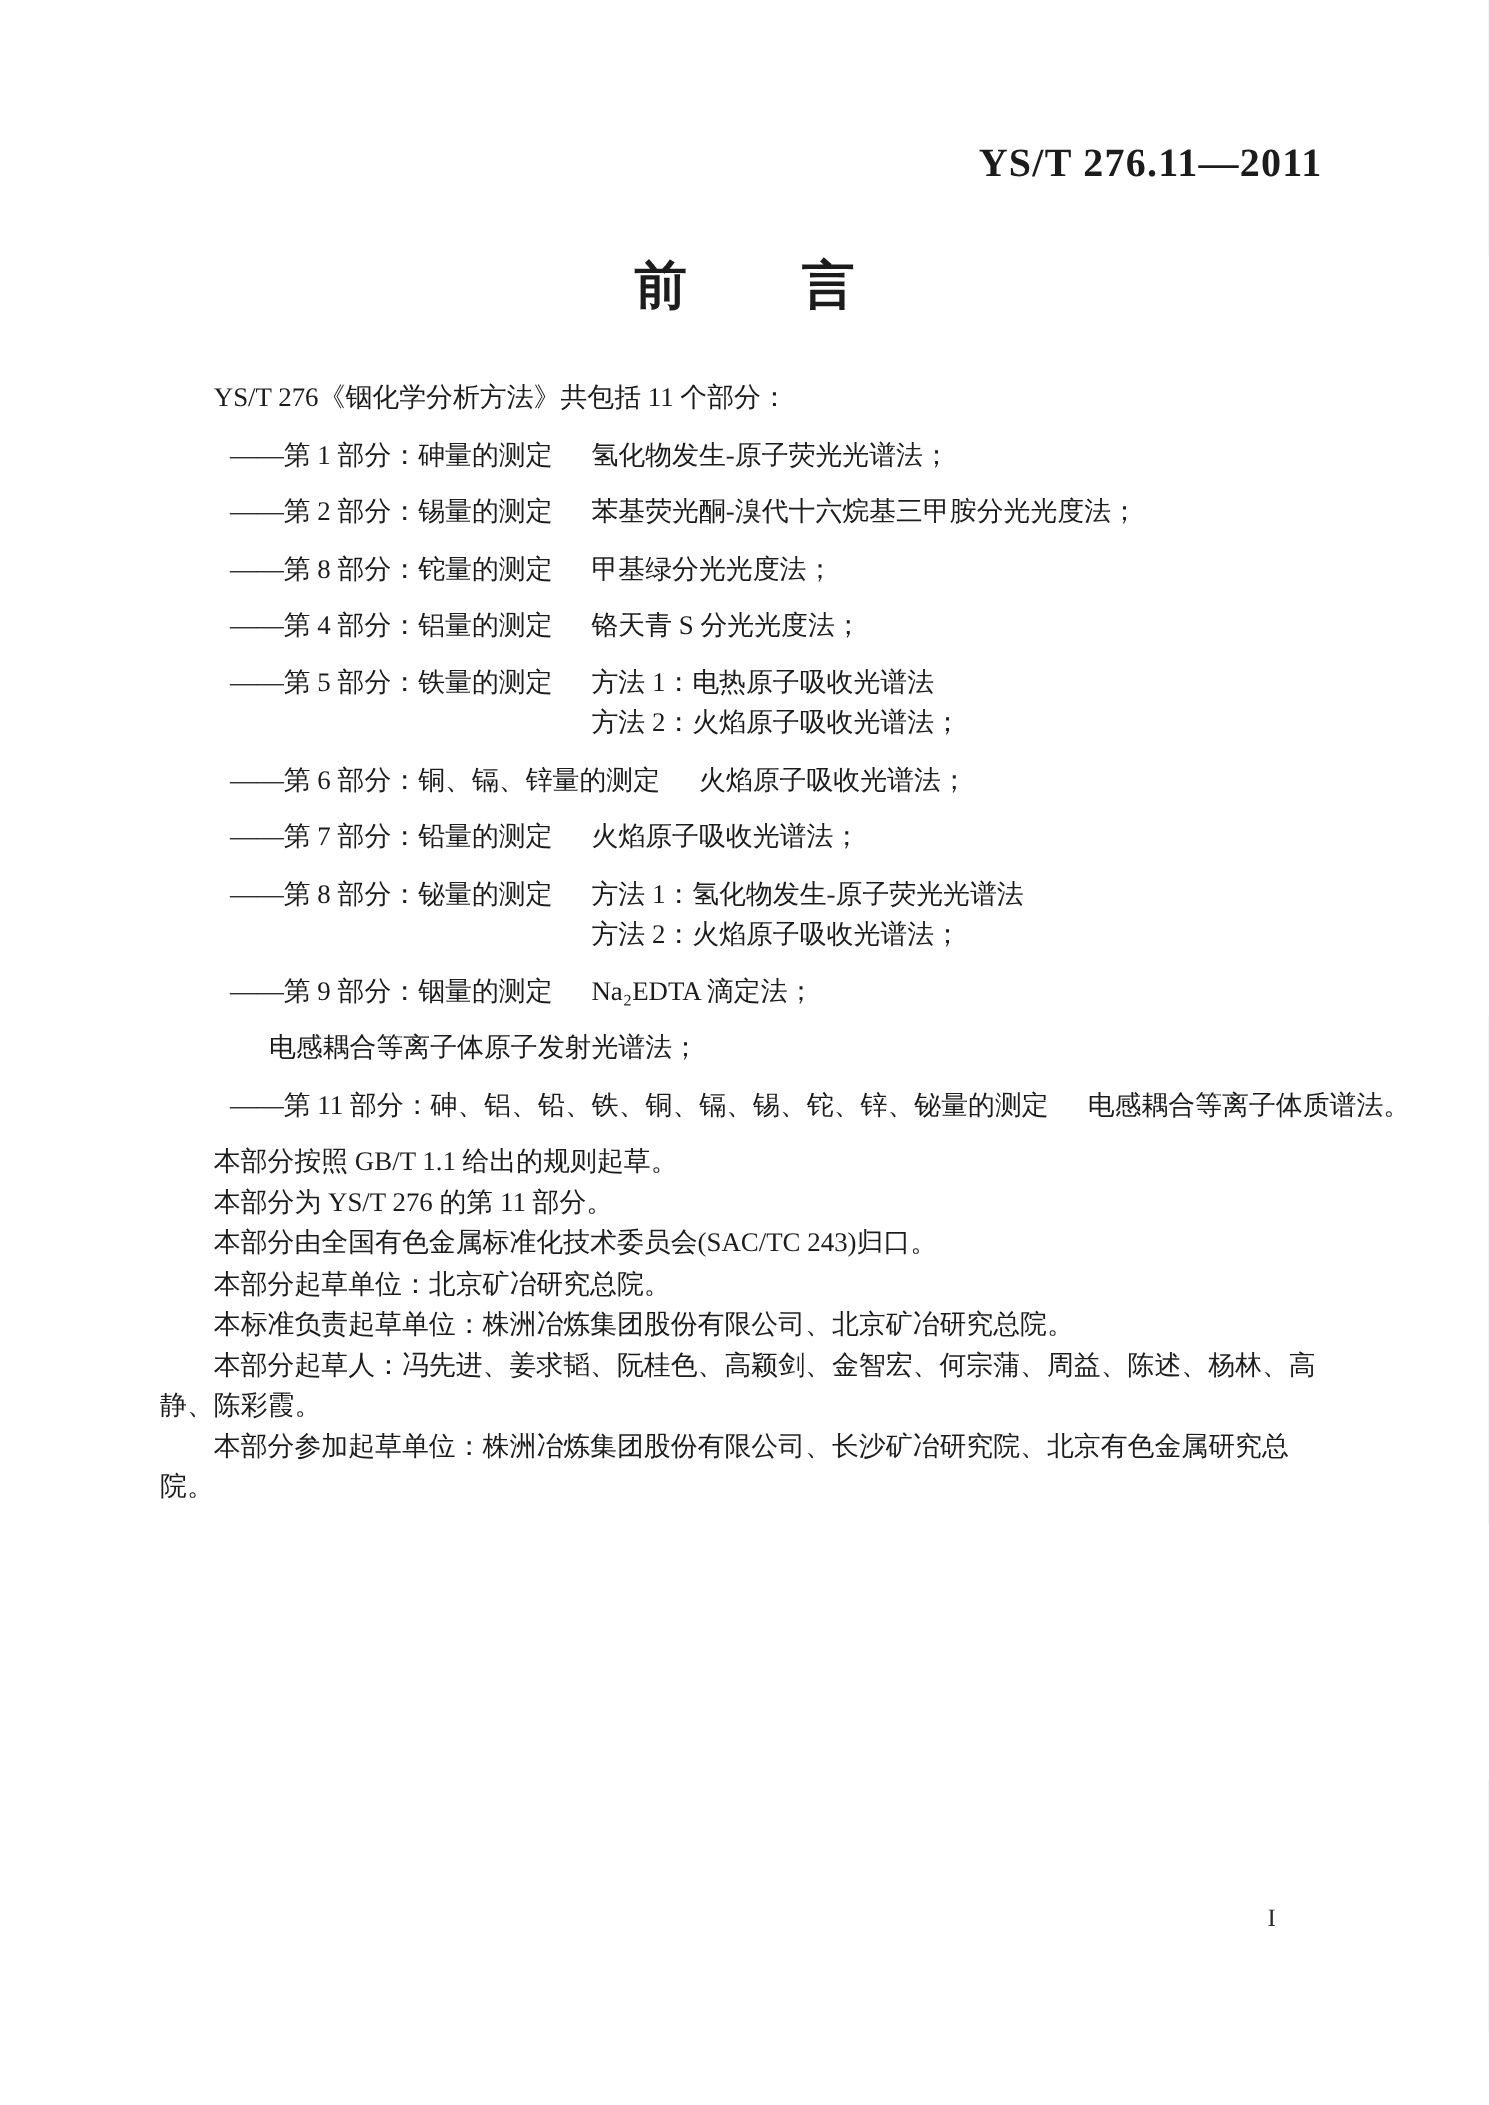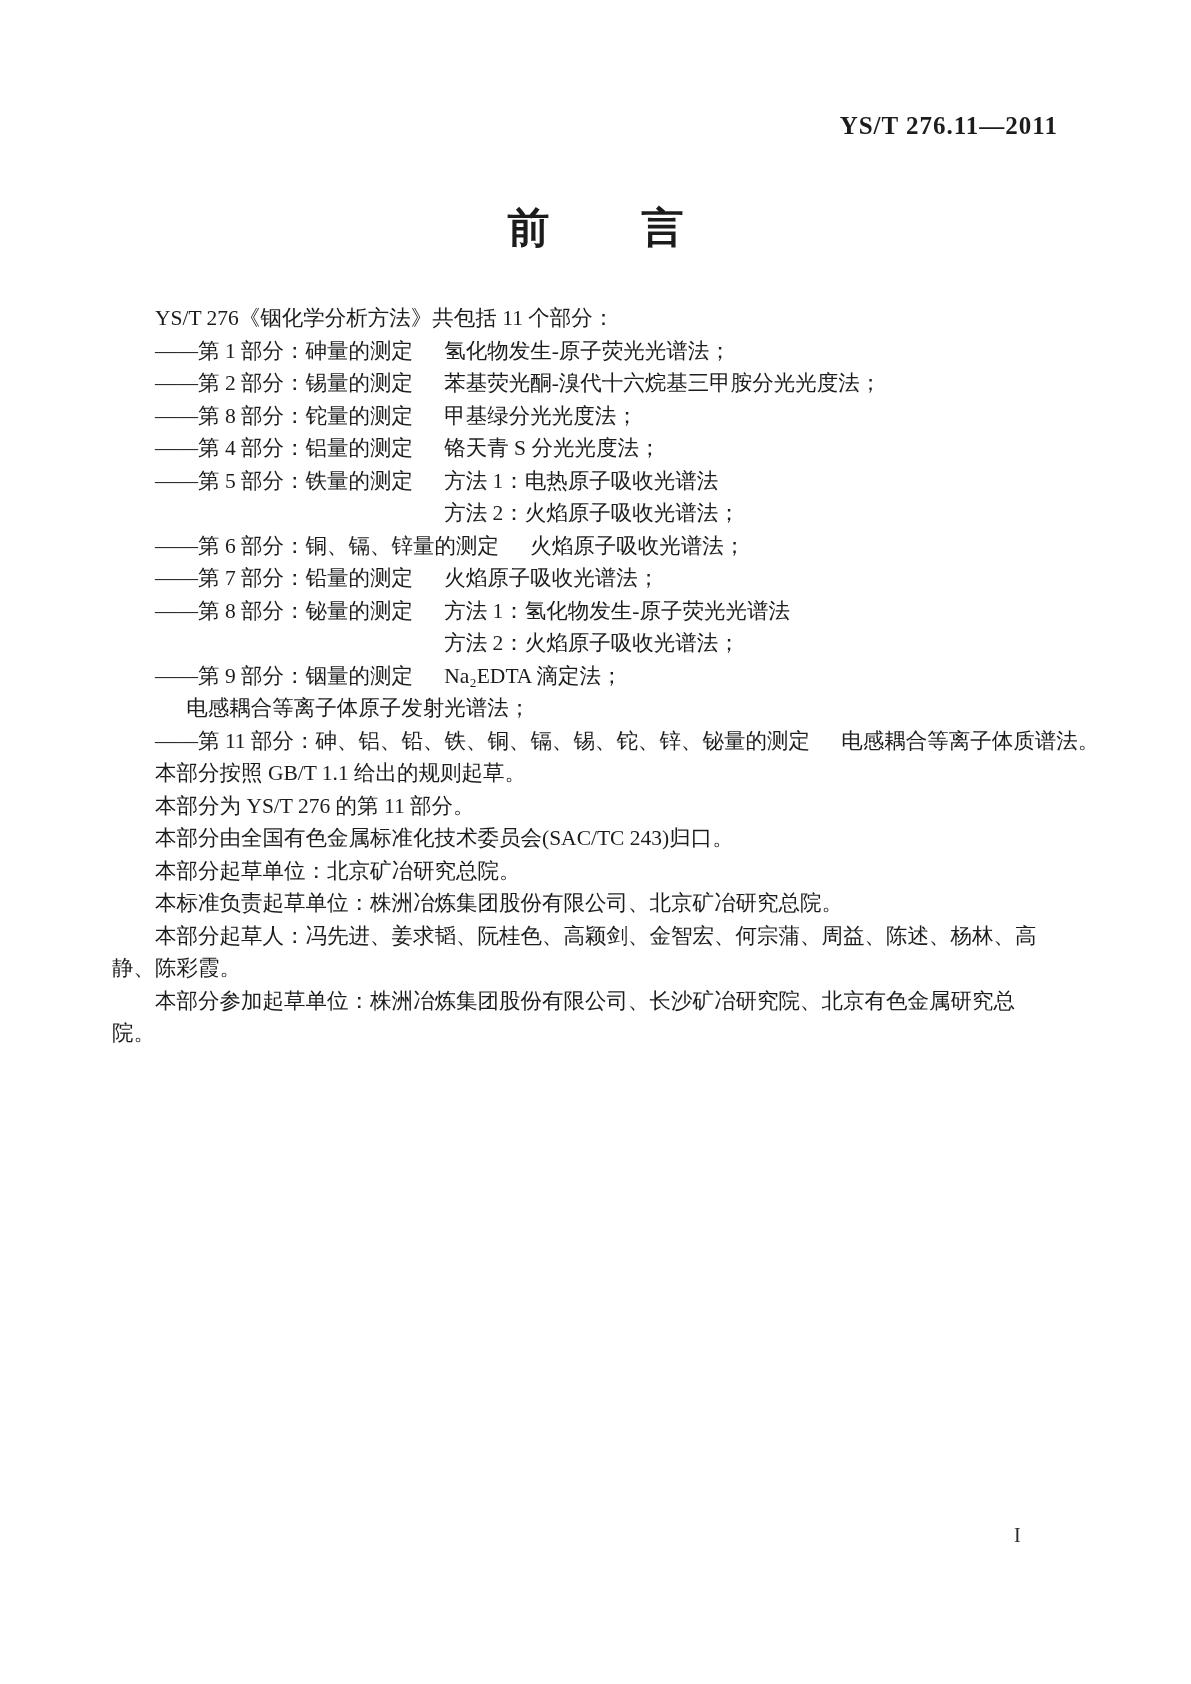--- a/index.html
+++ b/index.html
@@ -17,53 +17,53 @@
     font-family: "Liberation Serif", "DejaVu Serif", serif;
     color: #1c1c1c;
   }
   .doc-header {
     position: absolute;
     top: 112px;
     left: 128px;
     width: 930px;
     text-align: right;
     font-weight: bold;
-    font-size: 25px;
+    font-size: 32px;
     letter-spacing: 1px;
     font-family: "Liberation Serif", "DejaVu Serif", serif;
   }
   .page-title {
     position: absolute;
     top: 204px;
     left: 0;
     width: 100%;
     display: flex;
     justify-content: center;
     gap: 92px;
     font-family: "Liberation Sans", "DejaVu Sans", sans-serif;
     font-weight: bold;
     font-size: 42px;
     line-height: 48px;
   }
   .content {
     position: absolute;
     top: 302px;
-    left: 112px;
+    left: 128px;
     width: 940px;
     font-size: 21.5px;
     line-height: 32.5px;
   }
   .para {
     text-indent: 2em;
     margin: 0;
   }
   .part-line {
     text-indent: 2em;
     white-space: nowrap;
-    margin: 0;
+    margin: 13px;
   }
   .part-methods {
     display: inline-block;
     vertical-align: top;
     margin-left: 1.45em;
     text-indent: 0;
     white-space: nowrap;
   }
   .method-line {
     margin: 0;

